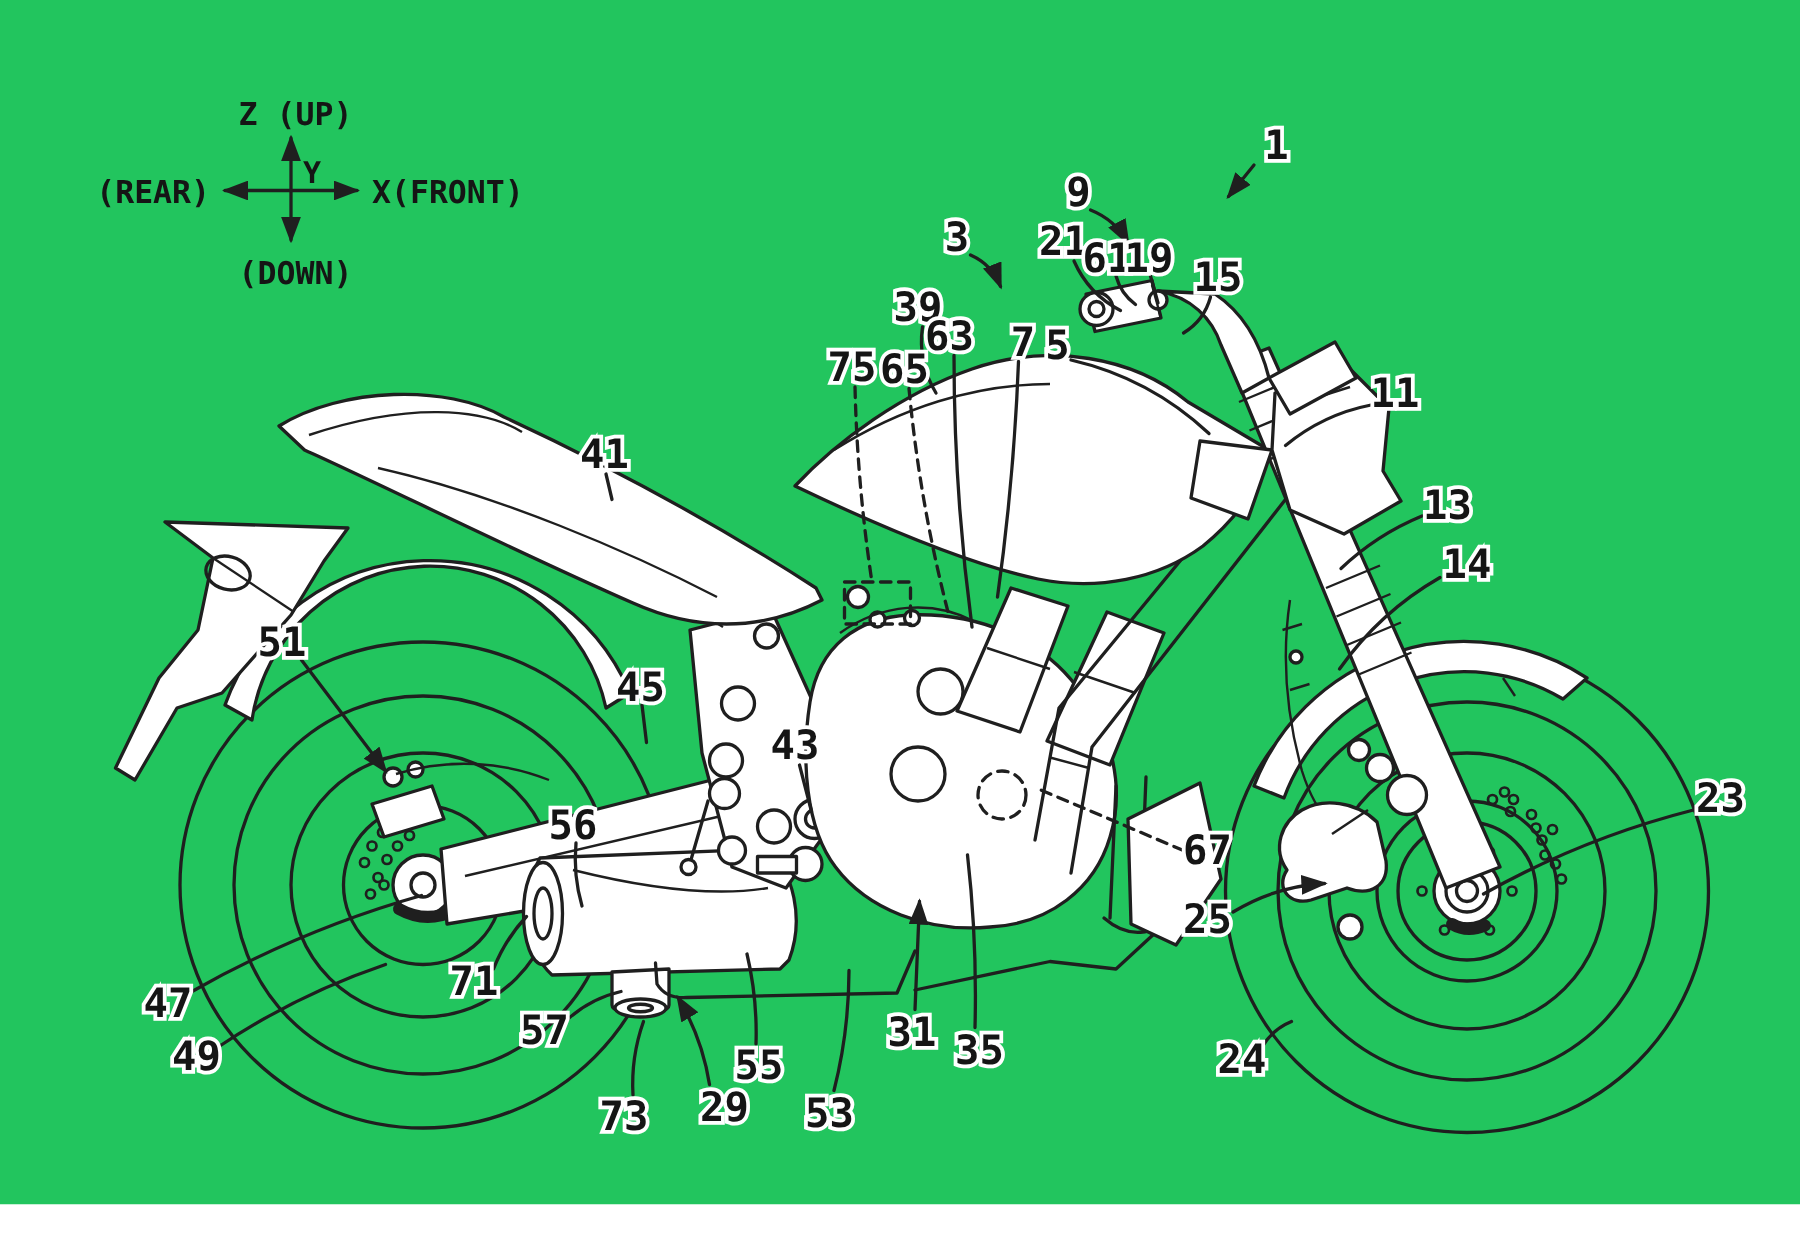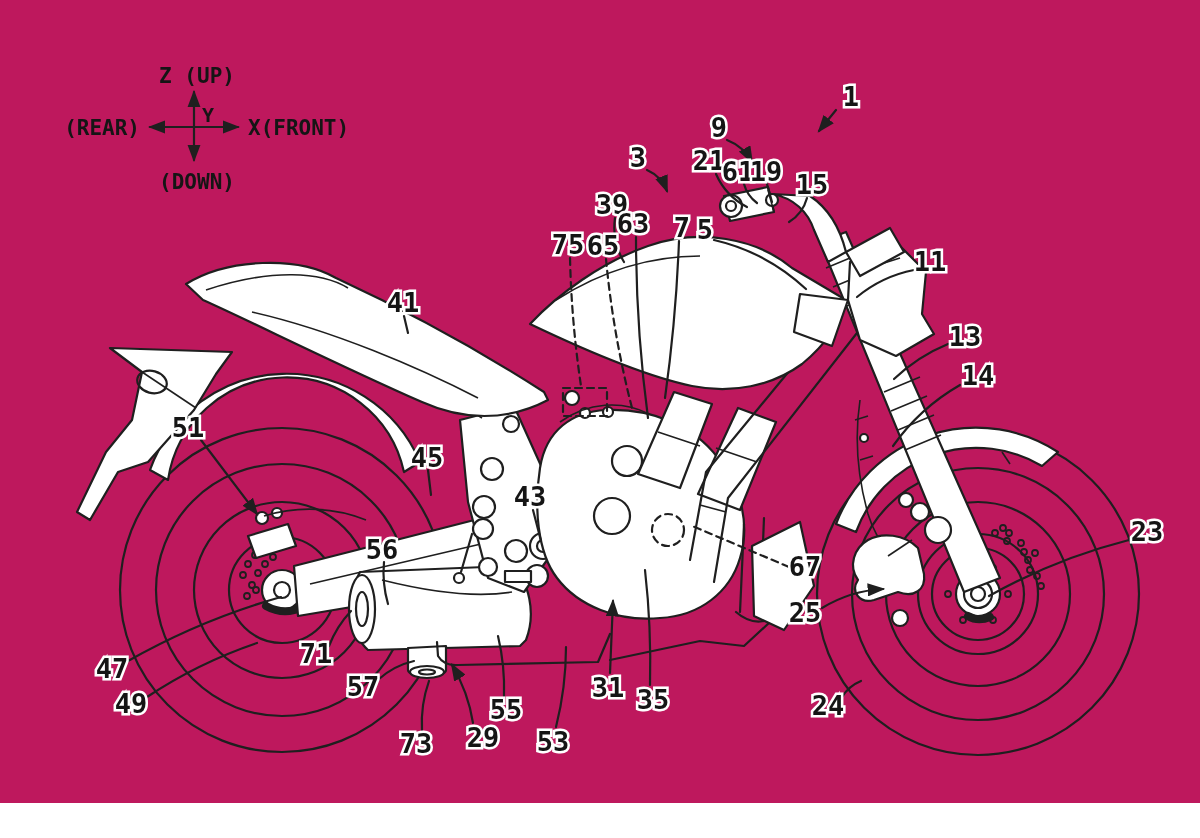--- a/index.html
+++ b/index.html
@@ -1,16 +1,16 @@
 <!DOCTYPE html>
 <html><head>
 <meta charset="utf-8">
 <style>
   html,body { margin:0; padding:0; background:#fff; }
-  .canvas { position:relative; width:1200px; height:803px; background:#be185d; overflow:hidden;
+  .canvas { position:relative; width:1200px; height:803px; background:#22c55e; overflow:hidden;
             font-family:"DejaVu Sans Mono", monospace; }
   svg { position:absolute; left:0; top:0; }
   .ln   { fill:none; stroke:#1f1f1f; stroke-width:2.2; stroke-linejoin:round; stroke-linecap:round; }
   .wh   { fill:#ffffff; stroke:#1f1f1f; stroke-width:2.2; stroke-linejoin:round; }
   .thin { fill:none; stroke:#1f1f1f; stroke-width:1.6; }
   .dash { stroke-dasharray:7 5; }
   .smudge { fill:none; stroke:#1f1f1f; stroke-width:8; stroke-linecap:round; }
   .dot  { fill:none; stroke:#1f1f1f; stroke-width:1.8; }
   .num  { font:700 27px "DejaVu Sans Mono", monospace; fill:#151515;
           paint-order:stroke; stroke:#ffffff; stroke-width:5px; }

